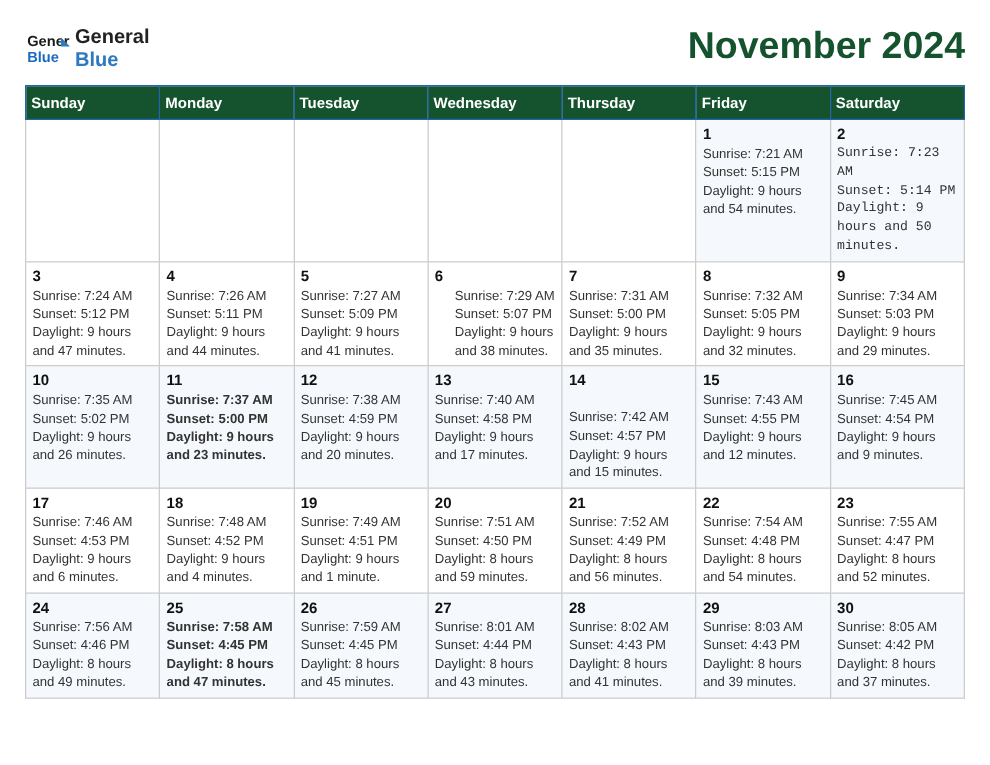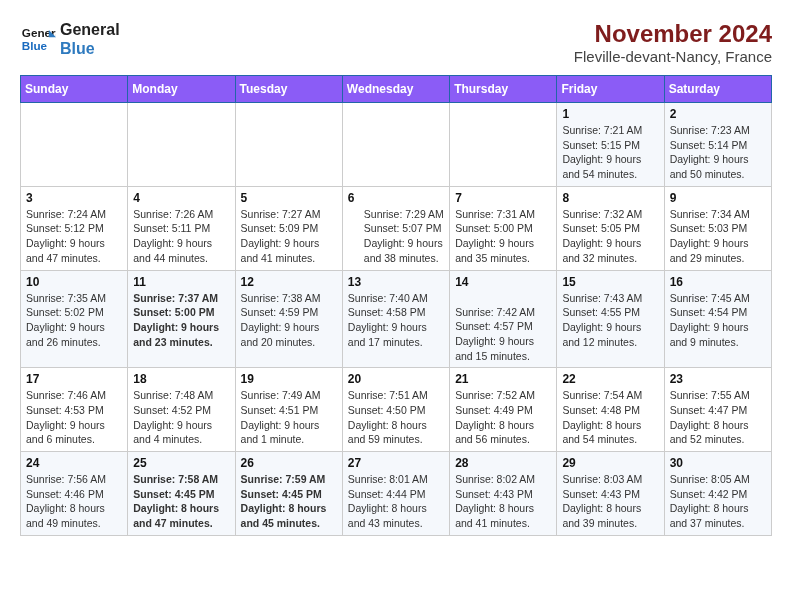--- a/index.html
+++ b/index.html
@@ -22,35 +22,35 @@
       gap: 4px;
     }
     .logo-icon {
       width: 36px;
       height: 36px;
     }
     .title-area {
       text-align: right;
     }
     .month-title {
-      font-size: 24px;
+      font-size: 30px;
       font-weight: bold;
-      color: #7f1d1d;
+      color: #14532d;
     }
     .location-title {
       font-size: 15px;
       color: #444;
     }
     .calendar-table {
       width: 100%;
       border-collapse: collapse;
       font-size: 11px;
     }
     .calendar-table thead th {
-      background-color: #8b5cf6;
+      background-color: #14532d;
       color: #fff;
       padding: 6px 4px;
       text-align: left;
       font-size: 12px;
       font-weight: bold;
       border: 1px solid #2266a8;
     }
     .calendar-table tbody td {
       border: 1px solid #ccc;
       vertical-align: top;
@@ -91,21 +91,20 @@
       <text x="2" y="32" font-size="13" font-weight="bold" fill="#1a6bbf" font-family="Arial">Blue</text>
       <polygon points="32,10 40,18 32,18" fill="#2e7abf"></polygon>
     </svg>
     <div style="display:flex;flex-direction:column;line-height:1.2;">
       <span style="font-size:16px;font-weight:bold;color:#222;">General</span>
       <span style="font-size:16px;font-weight:bold;color:#2e7abf;">Blue</span>
     </div>
   </div>
   <div class="title-area">
     <div class="month-title">November 2024</div>
-    <div class="location-title">Fleville-devant-Nancy, France</div>
   </div>
 </div>
 
 <table class="calendar-table">
   <thead>
     <tr id="header-row">
         <th>Sunday</th>
         <th>Monday</th>
         <th>Tuesday</th>
         <th>Wednesday</th>
@@ -122,21 +121,21 @@
         <td class="empty-cell"></td>
         <td class="empty-cell"></td>
         <td>
           <div class="day-number">1</div>
           <div class="day-info" style="white-space: pre-line;">Sunrise: 7:21 AM
 Sunset: 5:15 PM
 Daylight: 9 hours and 54 minutes.</div>
         </td>
         <td>
           <div class="day-number">2</div>
-          <div class="day-info" style="white-space: pre-line;">Sunrise: 7:23 AM
+          <div class="day-info" style="white-space: pre-line; font-family: Liberation Mono, monospace;">Sunrise: 7:23 AM
 Sunset: 5:14 PM
 Daylight: 9 hours and 50 minutes.</div>
         </td>
       </tr>
       <tr>
         <td>
           <div class="day-number">3</div>
           <div class="day-info" style="white-space: pre-line;">Sunrise: 7:24 AM
 Sunset: 5:12 PM
 Daylight: 9 hours and 47 minutes.</div>
@@ -274,21 +273,21 @@
 Daylight: 8 hours and 49 minutes.</div>
         </td>
         <td>
           <div class="day-number">25</div>
           <div class="day-info" style="white-space: pre-line; font-weight: bold;">Sunrise: 7:58 AM
 Sunset: 4:45 PM
 Daylight: 8 hours and 47 minutes.</div>
         </td>
         <td>
           <div class="day-number">26</div>
-          <div class="day-info" style="white-space: pre-line; font-weight: bold;">Sunrise: 7:59 AM
+          <div class="day-info" style="white-space: pre-line;">Sunrise: 7:59 AM
 Sunset: 4:45 PM
 Daylight: 8 hours and 45 minutes.</div>
         </td>
         <td>
           <div class="day-number">27</div>
           <div class="day-info" style="white-space: pre-line;">Sunrise: 8:01 AM
 Sunset: 4:44 PM
 Daylight: 8 hours and 43 minutes.</div>
         </td>
         <td>

